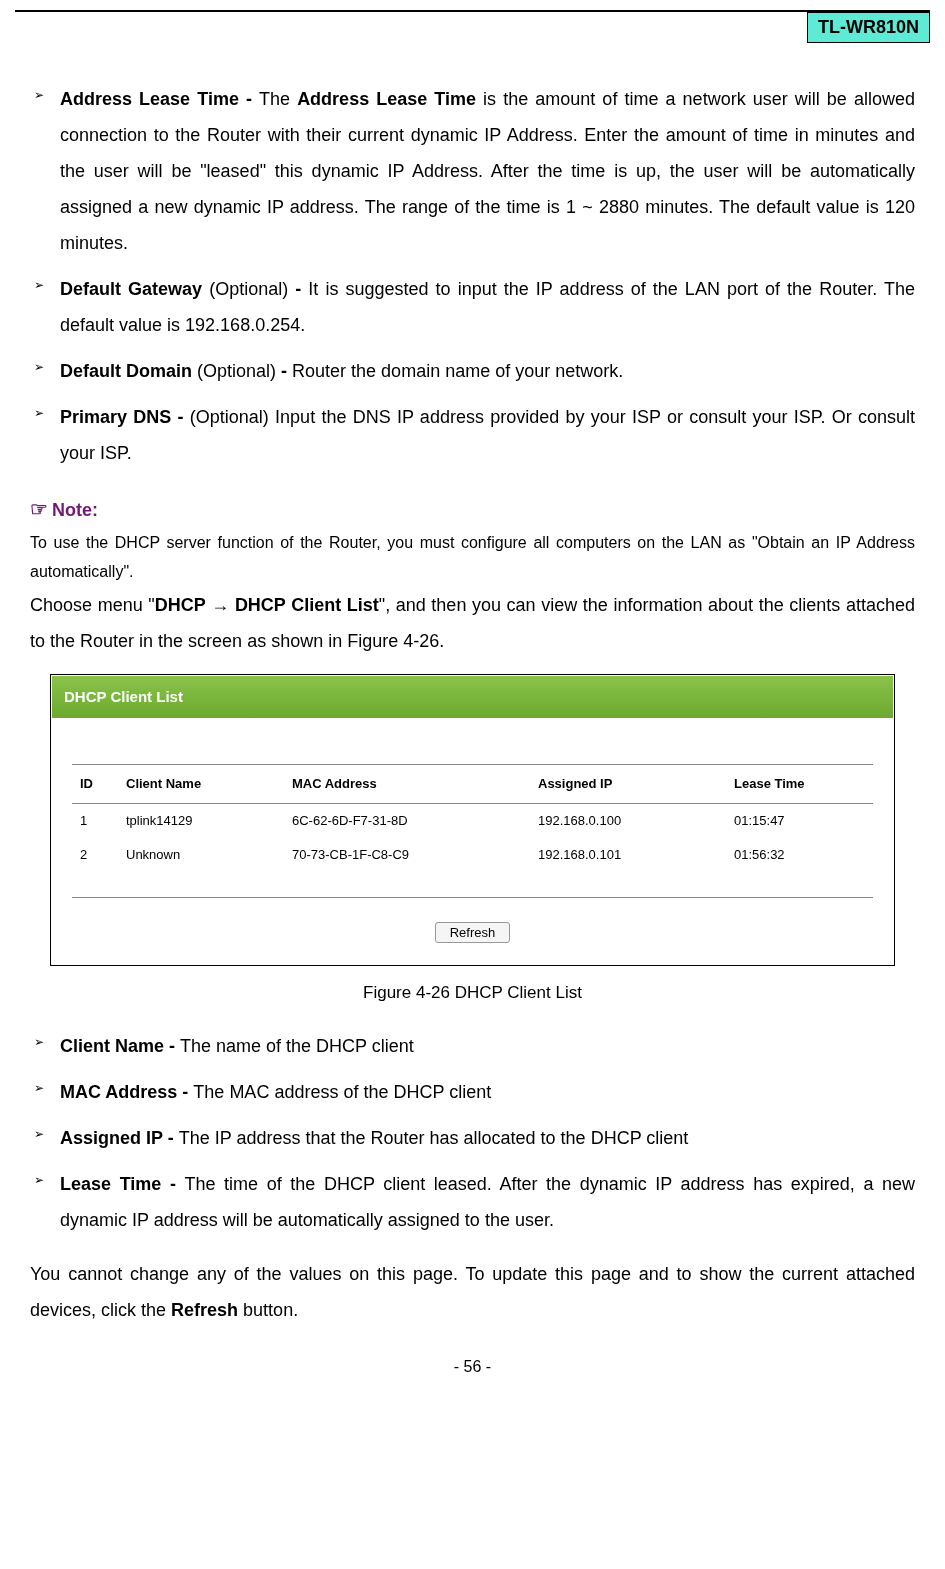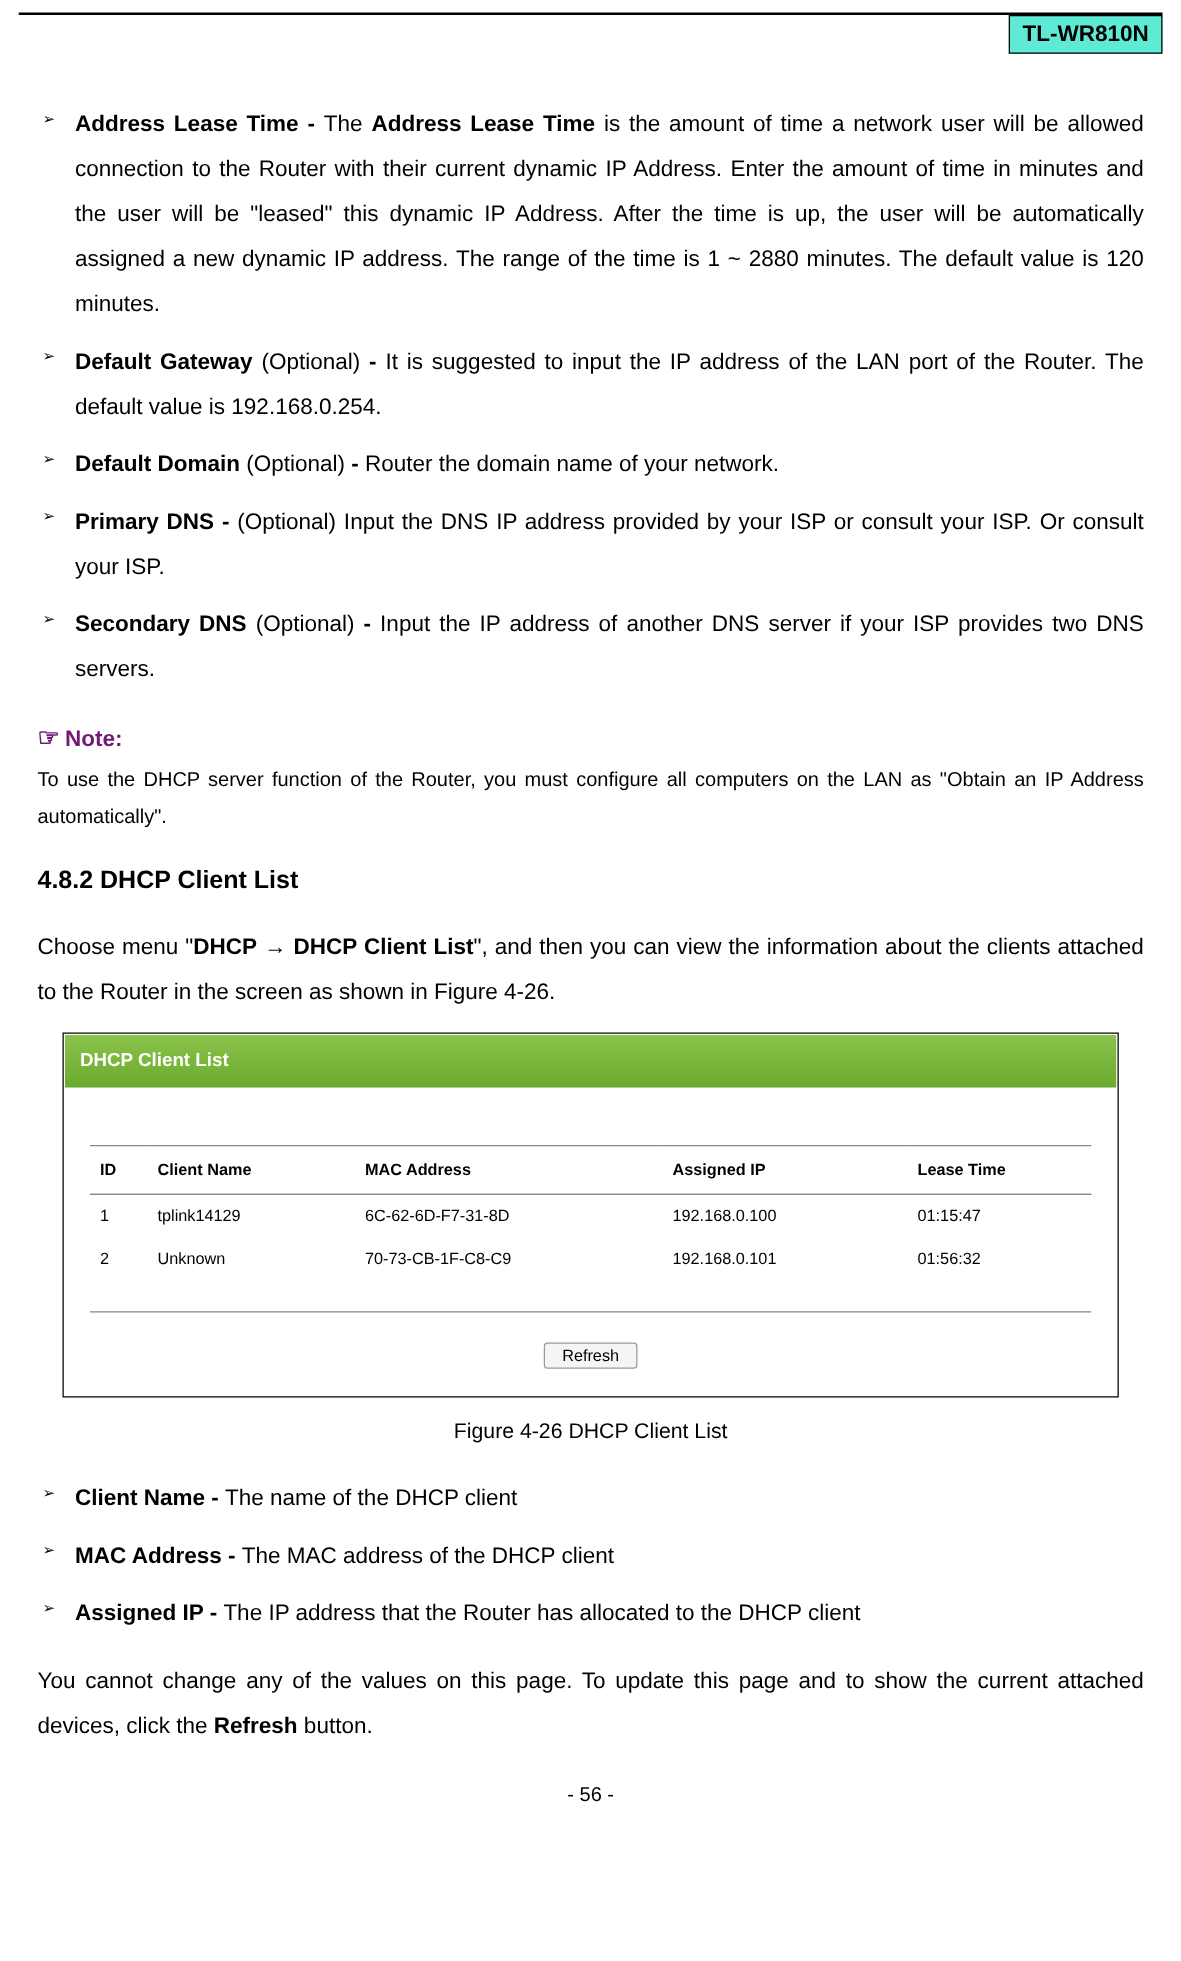--- a/index.html
+++ b/index.html
@@ -163,31 +163,27 @@
     </li>
     <li class="bullet-item">
       <span class="bold">Default Gateway</span><span> (Optional) </span><span class="bold">- </span><span>It is suggested to input the IP address of the LAN port of the Router. The default value is 192.168.0.254.</span>
     </li>
     <li class="bullet-item">
       <span class="bold">Default Domain</span><span> (Optional) </span><span class="bold">- </span><span>Router the domain name of your network.</span>
     </li>
     <li class="bullet-item">
       <span class="bold">Primary DNS - </span><span>(Optional) Input the DNS IP address provided by your ISP or consult your ISP. Or consult your ISP.</span>
     </li>
-    <li class="bullet-item">
-      <span class="bold">Secondary DNS</span><span> (Optional) </span><span class="bold">- </span><span>Input the IP address of another DNS server if your ISP provides two DNS servers.</span>
-    </li>
   </ul>
 
   <div>
     <span class="note-title"><span class="note-icon">☞</span><span>Note:</span></span>
     <div class="note-text">To use the DHCP server function of the Router, you must configure all computers on the LAN as "Obtain an IP Address automatically".</div>
   </div>
 
-  <div class="section-heading">4.8.2  DHCP Client List</div>
 
   <div>
     <span>Choose menu "</span><span class="bold">DHCP</span><span> → </span><span class="bold">DHCP Client List</span><span>", and then you can view the information about the clients attached to the Router in the screen as shown in Figure 4-26.</span>
   </div>
 
   <div class="figure-container">
     <div class="figure-box">
       <div class="figure-header">DHCP Client List</div>
       <div class="figure-body">
         <table class="dhcp-table">
@@ -228,20 +224,23 @@
   <ul class="bullet-list">
     <li class="bullet-item">
       <span class="bold">Client Name - </span><span>The name of the DHCP client</span>
     </li>
     <li class="bullet-item">
       <span class="bold">MAC Address - </span><span>The MAC address of the DHCP client</span>
     </li>
     <li class="bullet-item">
       <span class="bold">Assigned IP - </span><span>The IP address that the Router has allocated to the DHCP client</span>
     </li>
+    <li class="bullet-item">
+      <span class="bold">Lease Time - </span><span>The time of the DHCP client leased. After the dynamic IP address has expired, a new dynamic IP address will be automatically assigned to the user.</span>
+    </li>
   </ul>
 
   <div>
     <span>You cannot change any of the values on this page. To update this page and to show the current attached devices, click the </span><span class="bold">Refresh</span><span> button.</span>
   </div>
 </div>
 
 <div class="footer">- 56 -</div>
 
 </body></html>

